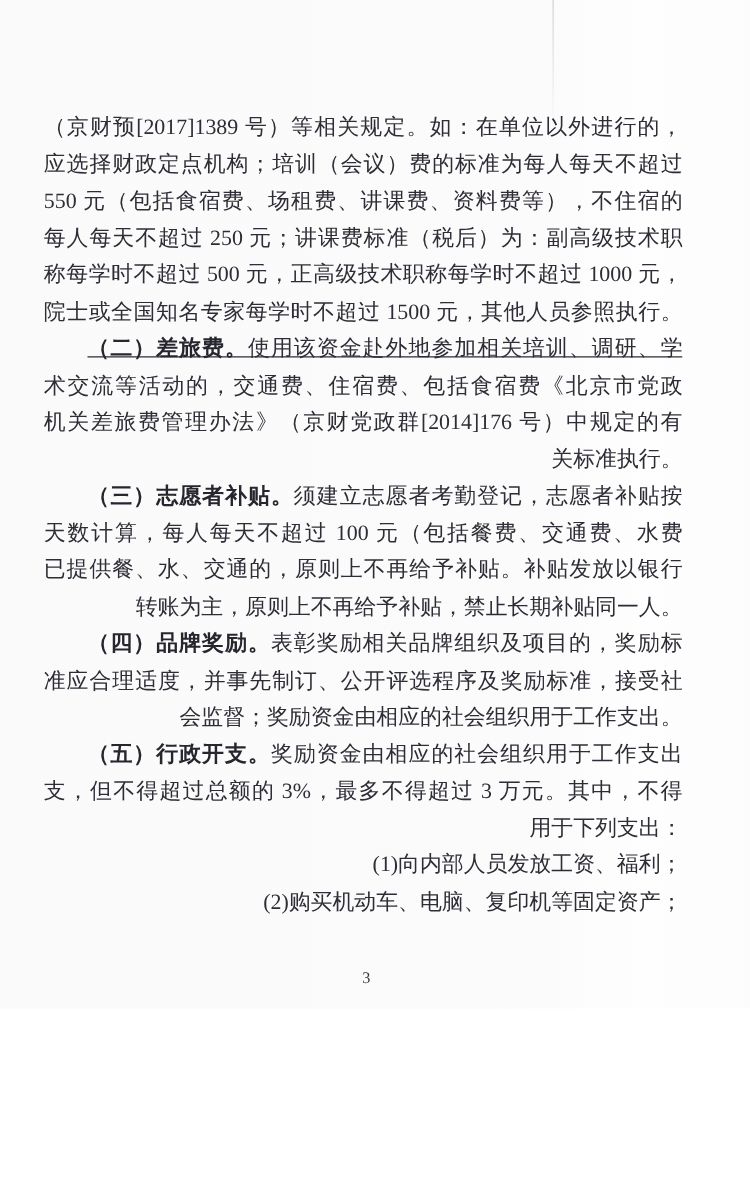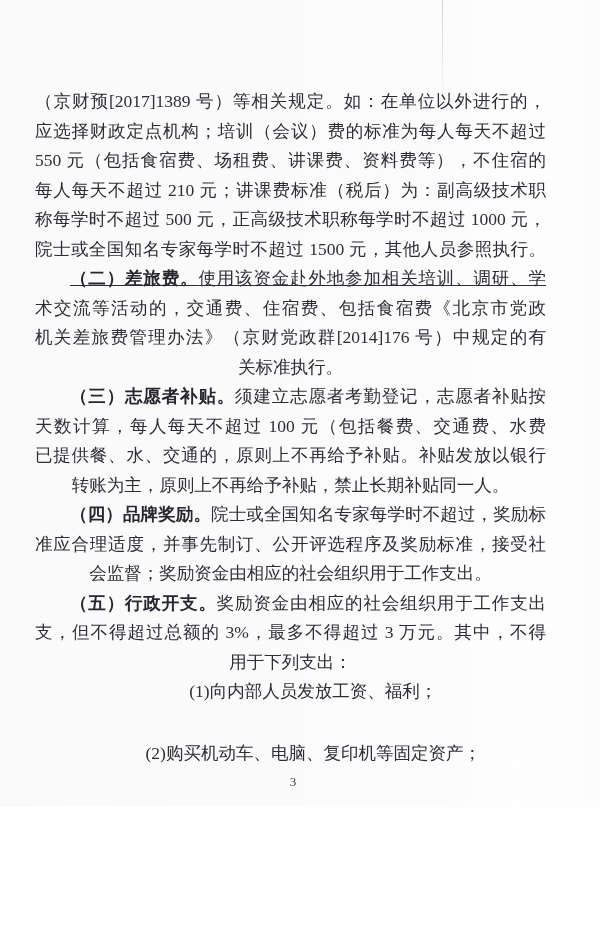--- a/index.html
+++ b/index.html
@@ -20,21 +20,21 @@
     left: 35px;
     top: 87px;
     width: 511px;
     color: #2d2d35;
     font-size: 17.5px;
   }
   .line {
     height: 29.5px;
     line-height: 29.5px;
     overflow: hidden;
-    text-align: center;
+    text-align: right;
     white-space: nowrap;
   }
   .line.fill {
     white-space: normal;
     text-align: justify;
     text-align-last: justify;
   }
   .line b {
     font-weight: bold;
     color: #26262e;
@@ -72,34 +72,34 @@
 </head>
 <body>
 
 <div class="page">
   <div class="scan-vline"></div>
   <div class="scan-streak"></div>
   <div class="text-block" id="text-block">
       <div class="line fill"><span>（京财预[2017]1389 号）等相关规定。如：在单位以外进行的，</span></div>
       <div class="line fill"><span>应选择财政定点机构；培训（会议）费的标准为每人每天不超过</span></div>
       <div class="line fill"><span>550 元（包括食宿费、场租费、讲课费、资料费等），不住宿的</span></div>
-      <div class="line fill"><span>每人每天不超过 210 元；讲课费标准（税后）为：副高级技术职</span></div>
+      <div class="line fill"><span>每人每天不超过 250 元；讲课费标准（税后）为：副高级技术职</span></div>
       <div class="line fill"><span>称每学时不超过 500 元，正高级技术职称每学时不超过 1000 元，</span></div>
       <div class="line fill"><span>院士或全国知名专家每学时不超过 1500 元，其他人员参照执行。</span></div>
       <div class="line fill" style="text-indent: 2em; text-decoration: underline;"><b>（二）差旅费。</b><span>使用该资金赴外地参加相关培训、调研、学</span></div>
       <div class="line fill"><span>术交流等活动的，交通费、住宿费、包括食宿费《北京市党政</span></div>
       <div class="line fill"><span>机关差旅费管理办法》（京财党政群[2014]176 号）中规定的有</span></div>
       <div class="line"><span>关标准执行。</span></div>
       <div class="line fill" style="text-indent: 2em;"><b>（三）志愿者补贴。</b><span>须建立志愿者考勤登记，志愿者补贴按</span></div>
       <div class="line fill"><span>天数计算，每人每天不超过 100 元（包括餐费、交通费、水费等），</span></div>
       <div class="line fill"><span>已提供餐、水、交通的，原则上不再给予补贴。补贴发放以银行</span></div>
       <div class="line"><span>转账为主，原则上不再给予补贴，禁止长期补贴同一人。</span></div>
-      <div class="line fill" style="text-indent: 2em;"><b>（四）品牌奖励。</b><span>院士或全国知名专家每学时不超过，奖励标</span></div>
+      <div class="line fill" style="text-indent: 2em;"><b>（四）品牌奖励。</b><span>表彰奖励相关品牌组织及项目的，奖励标</span></div>
       <div class="line fill"><span>准应合理适度，并事先制订、公开评选程序及奖励标准，接受社</span></div>
       <div class="line"><span>会监督；奖励资金由相应的社会组织用于工作支出。</span></div>
       <div class="line fill" style="text-indent: 2em;"><b>（五）行政开支。</b><span>奖励资金由相应的社会组织用于工作支出</span></div>
       <div class="line fill"><span>支，但不得超过总额的 3%，最多不得超过 3 万元。其中，不得</span></div>
       <div class="line"><span>用于下列支出：</span></div>
       <div class="line" style="text-indent: 2.6em;"><span>(1)向内部人员发放工资、福利；</span></div>
-      <div class="line" style="text-indent: 2.6em; margin-top: 32px;"><span>(2)购买机动车、电脑、复印机等固定资产；</span></div>
+      <div class="line" style="text-indent: 2.6em;"><span>(2)购买机动车、电脑、复印机等固定资产；</span></div>
     </div>
   <div class="page-number">3</div>
 </div>
 
 </body></html>

